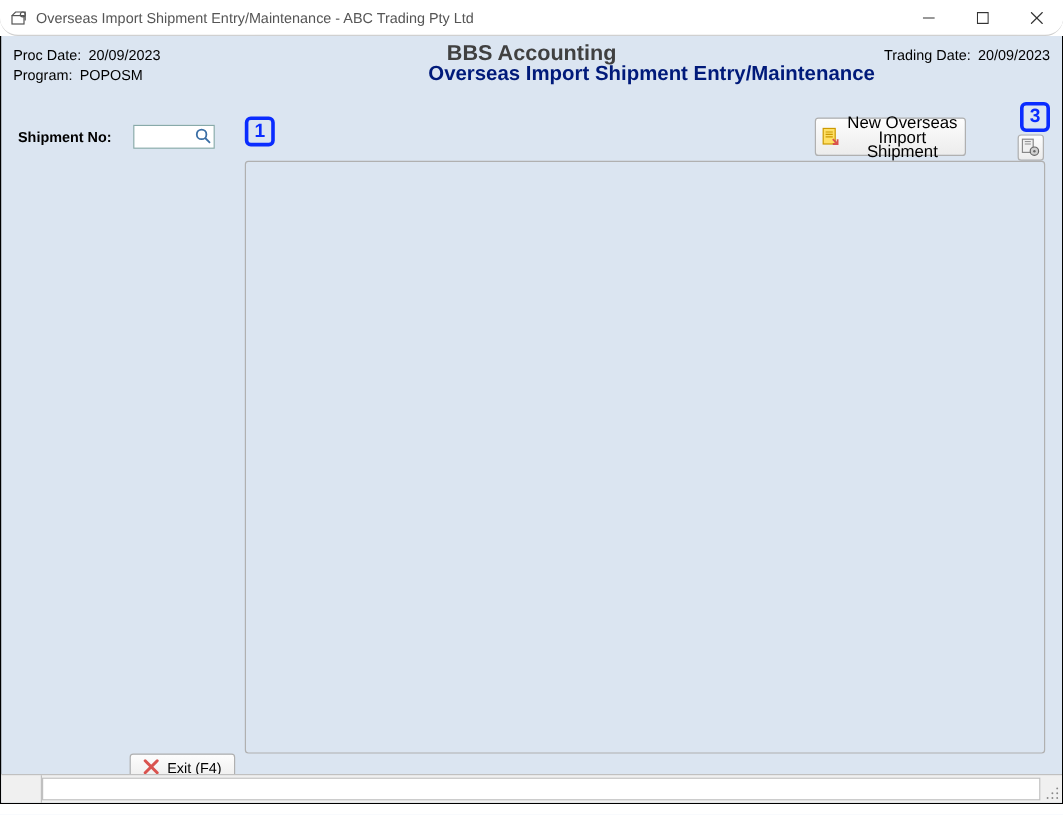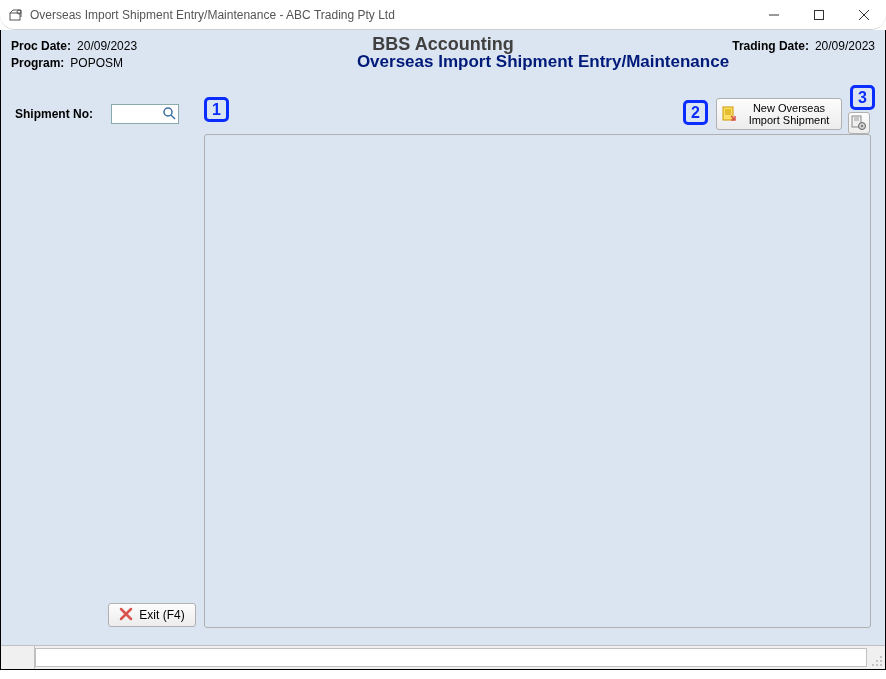--- a/index.html
+++ b/index.html
@@ -62,21 +62,21 @@
     .hdr {
       padding: 6px 10px 0 10px;
     }
     .hdr-row {
       display: flex;
       align-items: baseline;
       font-size: 12px;
       line-height: 16px;
     }
     .hdr-row .lbl {
-      font-weight: bold;
+      font-weight: normal;
     }
     .hdr-left {
       width: 200px;
       display: flex;
       gap: 6px;
     }
     .hdr-center {
       flex: 1;
       text-align: center;
     }
@@ -146,31 +146,31 @@
       background: #dbe5f1;
       position: absolute;
       font-family: Arial, sans-serif;
     }
     .callout-1 { left: 203px; top: 67px; }
     .callout-2 { left: 682px; top: 70px; }
     .callout-3 { left: 849px; top: 55px; }
     
     .new-overseas-btn {
       position: absolute;
-      left: 715px;
+      left: 678px;
       top: 68px;
       width: 126px;
       height: 32px;
       background: linear-gradient(#fdfdfd, #ececec);
       border: 1px solid #b0b0b0;
       border-radius: 3px;
       display: flex;
       align-items: center;
       padding: 0 4px;
-      font-size: 11px;
+      font-size: 14px;
       cursor: pointer;
       gap: 4px;
     }
     .new-overseas-btn .btn-icon {
       width: 16px;
       height: 16px;
       flex-shrink: 0;
     }
     .new-overseas-btn .btn-text {
       text-align: center;
@@ -200,21 +200,21 @@
       width: 667px;
       height: 494px;
       border: 1px solid #b0b0b0;
       background: #dbe5f1;
       border-radius: 3px;
     }
     
     .exit-btn {
       position: absolute;
       left: 107px;
-      top: 573px;
+      top: 598px;
       width: 88px;
       height: 24px;
       background: linear-gradient(#fdfdfd, #ececec);
       border: 1px solid #b0b0b0;
       border-radius: 3px;
       display: flex;
       align-items: center;
       justify-content: center;
       gap: 6px;
       font-size: 12px;

